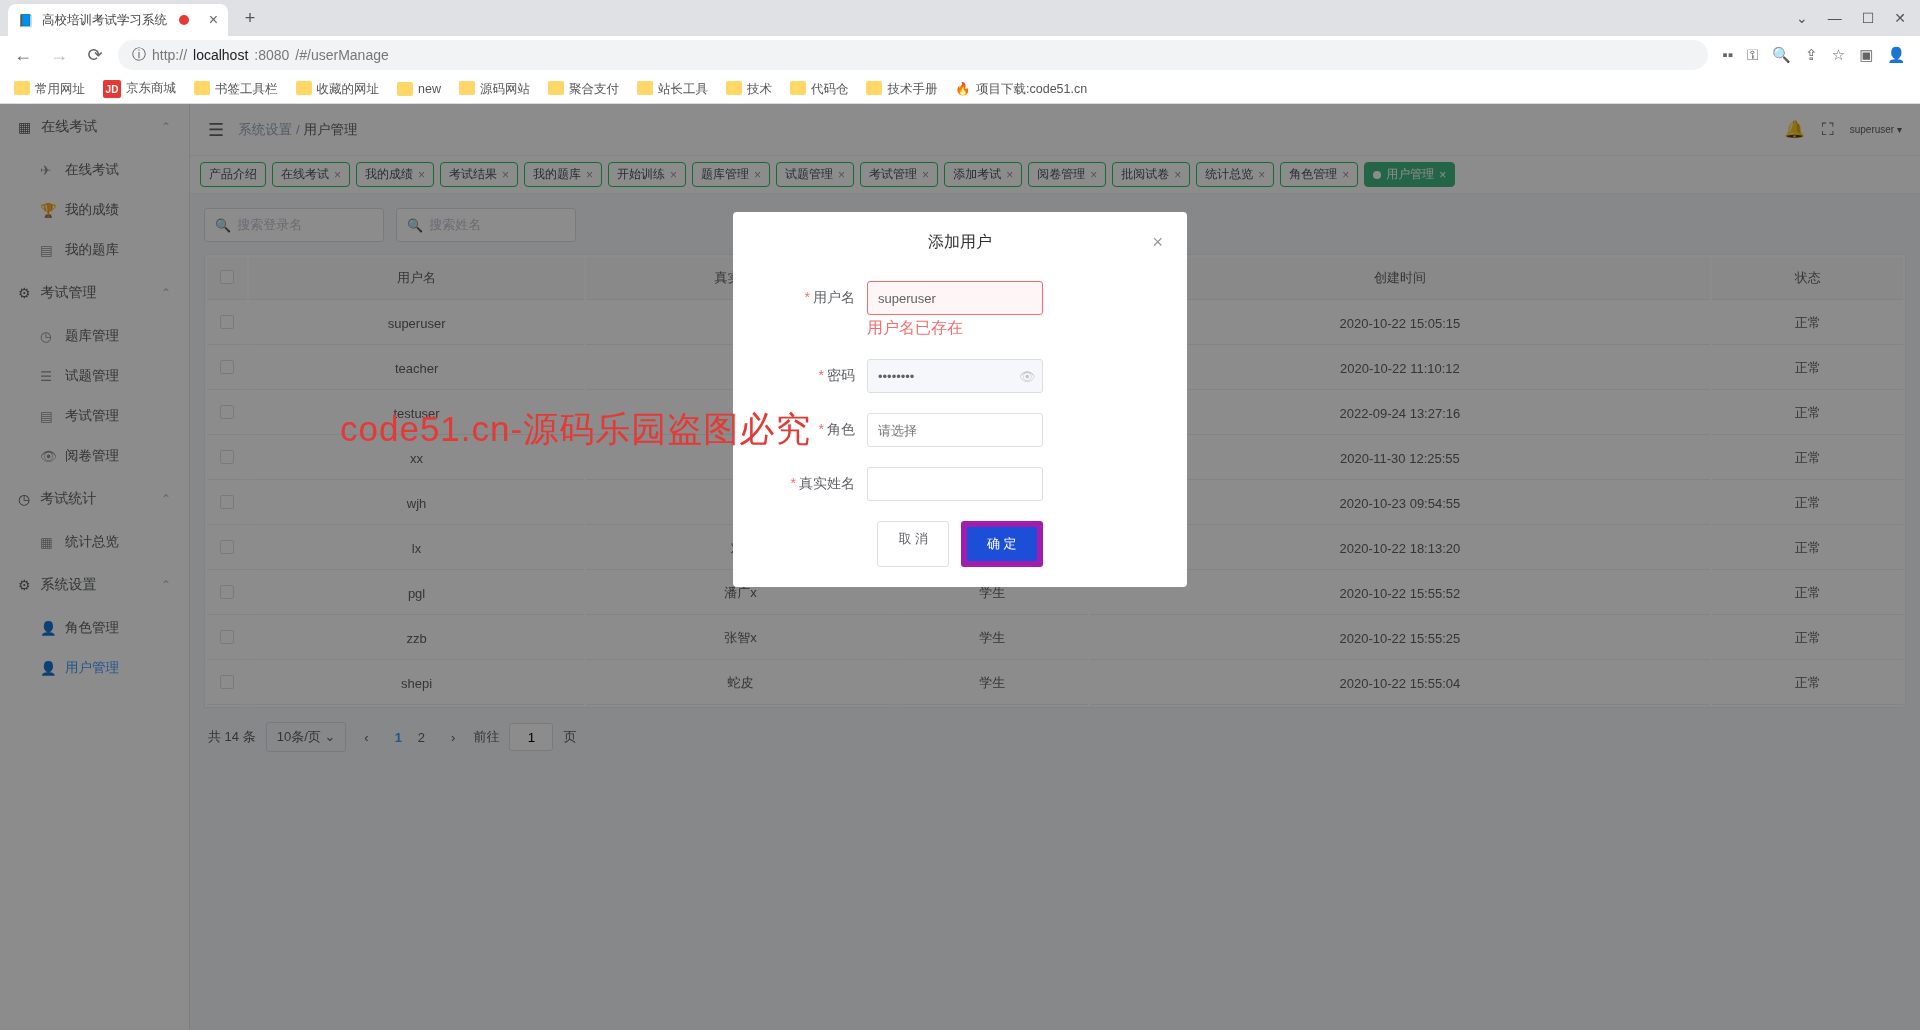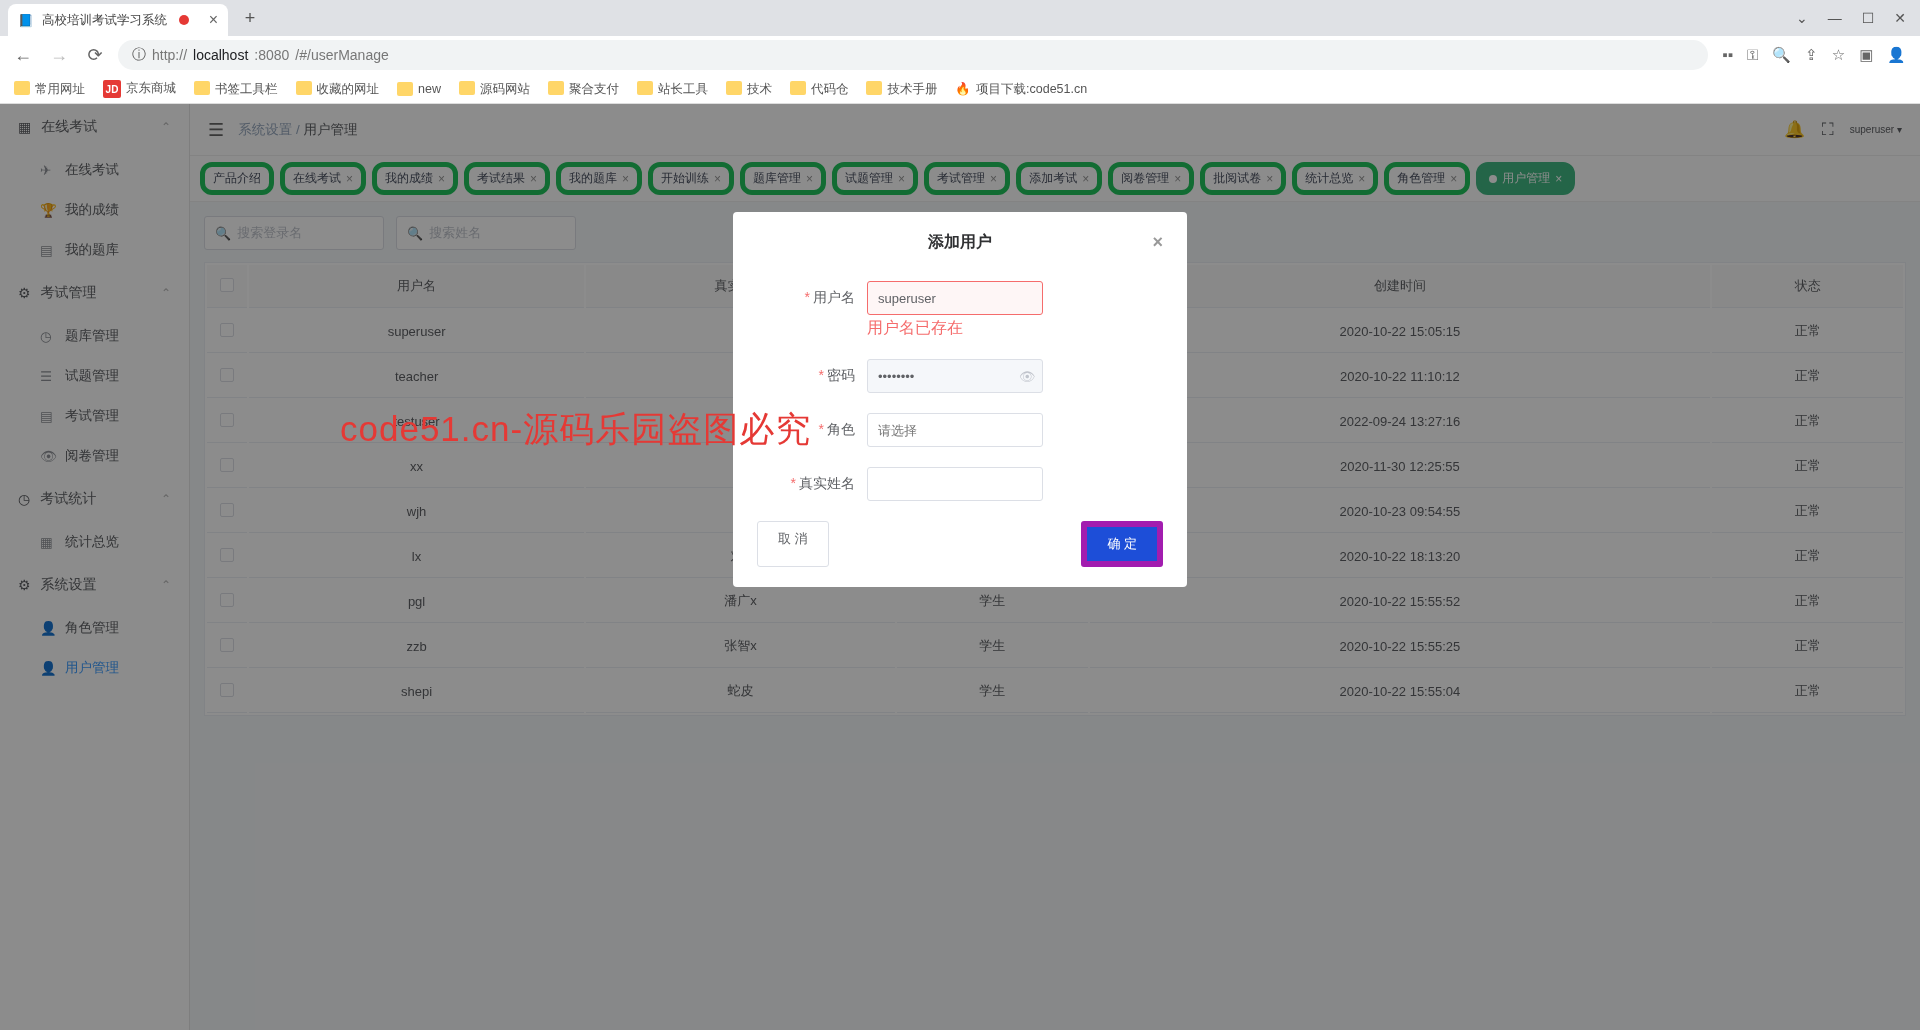--- a/index.html
+++ b/index.html
@@ -38,21 +38,21 @@
 
 .main { flex:1; display:flex; flex-direction:column; position:relative;}
 .header { height:52px; background:#fff; display:flex; align-items:center; padding:0 18px; border-bottom:1px solid #eee;}
 .hamburger{font-size:18px;color:#666;margin-right:14px;}
 .crumb { font-size:13.5px; color:#97a8be;}
 .crumb .last{color:#606266;}
 .header-right{margin-left:auto;display:flex;align-items:center;gap:16px;color:#606266;font-size:17px;}
 .user-name{font-size:10px;}
 
 .tabs-row { background:#fff; padding:6px 10px; display:flex; gap:6px; flex-wrap:wrap; border-bottom:1px solid #eee;}
-.app-tab { border:5px solid #22c55e; background:#fff; padding:3px 8px; font-size:12px; color:#495060; display:flex; align-items:center; gap:5px; border-radius:12px;}
+.app-tab { border:1px solid #22c55e; background:#fff; padding:3px 8px; font-size:12px; color:#495060; display:flex; align-items:center; gap:5px; border-radius:4px;}
 .app-tab.active{background:#42b983;color:#fff;border-color:#42b983;}
 .app-tab .dot{width:8px;height:8px;border-radius:50%;background:#fff;display:none;}
 .app-tab.active .dot{display:inline-block;}
 .app-tab .x{color:#999;font-size:12px;}
 .app-tab.active .x{color:#fff;}
 
 .content { padding:14px; flex:1; overflow:auto;}
 .filters { display:flex; gap:12px; margin-bottom:12px;}
 .filter-input { width:180px; height:34px; border:1px solid #dcdfe6; border-radius:3px; background:#fff; display:flex; align-items:center; padding:0 10px; color:#c0c4cc; gap:6px;}
 .table { width:100%; background:#fff; border:1px solid #ebeef5;}
@@ -62,33 +62,33 @@
 
 .pager { display:flex; align-items:center; gap:10px; padding:14px 4px; font-size:13px; color:#606266;}
 .page-size{border:1px solid #dcdfe6;padding:5px 10px;border-radius:3px;}
 .pg-btn{padding:4px 8px;color:#606266;}
 .pg-btn.active{color:#409eff;font-weight:bold;}
 .goto-in{width:44px;height:28px;border:1px solid #dcdfe6;border-radius:3px;text-align:center;}
 
 
 .overlay { position:absolute; inset:0; background:rgba(0,0,0,0.45); display:flex; justify-content:center; padding-top:108px;}
 .modal { width:454px; background:#fff; border-radius:4px; padding:20px 24px; height:fit-content;}
-.modal-head{display:flex;justify-content:center;position:relative;margin-bottom:28px;font-weight:bold;}
+.modal-head{display:flex;justify-content:center;position:relative;margin-bottom:28px;}
 .modal-title{font-size:16px;color:#303133;}
 .modal-close{position:absolute;right:0;top:0;color:#999;font-size:18px;}
 .form-row{display:flex;align-items:flex-start;margin-bottom:20px;}
 .form-lbl{width:110px;text-align:right;padding-right:12px;font-size:14px;color:#606266;padding-top:8px;}
 .form-lbl .req{color:#f56c6c;margin-right:3px;}
 .form-ctrl{flex:1;}
 .form-input{width:176px;height:34px;border:1px solid #dcdfe6;border-radius:3px;padding:0 10px;font-size:13px;color:#606266;}
 .form-input.err{border-color:#f56c6c;background:#fef6f6;}
 .form-input.pw{background:#f5f7fa;}
 .err-msg{color:#f56c6c;font-size:16px;margin-top:3px;}
 .eye{position:relative;left:-24px;color:#c0c4cc;}
-.modal-foot{display:flex;justify-content:space-between;gap:12px;margin-top:8px;}
+.modal-foot{display:flex;justify-content:center;gap:12px;margin-top:8px;}
 .btn{padding:8px 20px;border-radius:3px;font-size:13px;cursor:pointer;}
 .btn-cancel{border:1px solid #dcdfe6;background:#fff;color:#606266;}
 .btn-ok{background:#1d4ed8;color:#fff;border:6px solid #a21caf;}
 
 .watermark{position:absolute;left:340px;top:302px;font-size:35px;color:#e53935;font-weight:500;letter-spacing:1px;pointer-events:none;z-index:9999;}
 </style>
 </head>
 <body>
 
 <div class="browser-chrome">
@@ -403,20 +403,30 @@
             <tr>
               <td><span class="chkbox"></span></td>
               <td>shepi</td>
               <td>蛇皮</td>
               <td>学生</td>
               <td>2020-10-22 15:55:04</td>
               <td>正常</td>
             </tr>
           </tbody>
       </table>
+      <div class="pager">
+        <span>共 14 条</span>
+        <span class="page-size"><span>10条/页</span> ⌄</span>
+        <span class="pg-btn">‹</span>
+        <span id="pager-nums"><span class="pg-btn active">1</span><span class="pg-btn">2</span></span>
+        <span class="pg-btn">›</span>
+        <span>前往</span>
+        <input class="goto-in" value="1" style="">
+        <span>页</span>
+      </div>
     </div>
   </div>
 
   <div class="overlay">
     <div class="modal">
       <div class="modal-head">
         <span class="modal-title">添加用户</span>
         <span class="modal-close">×</span>
       </div>
       <div class="form-row">

